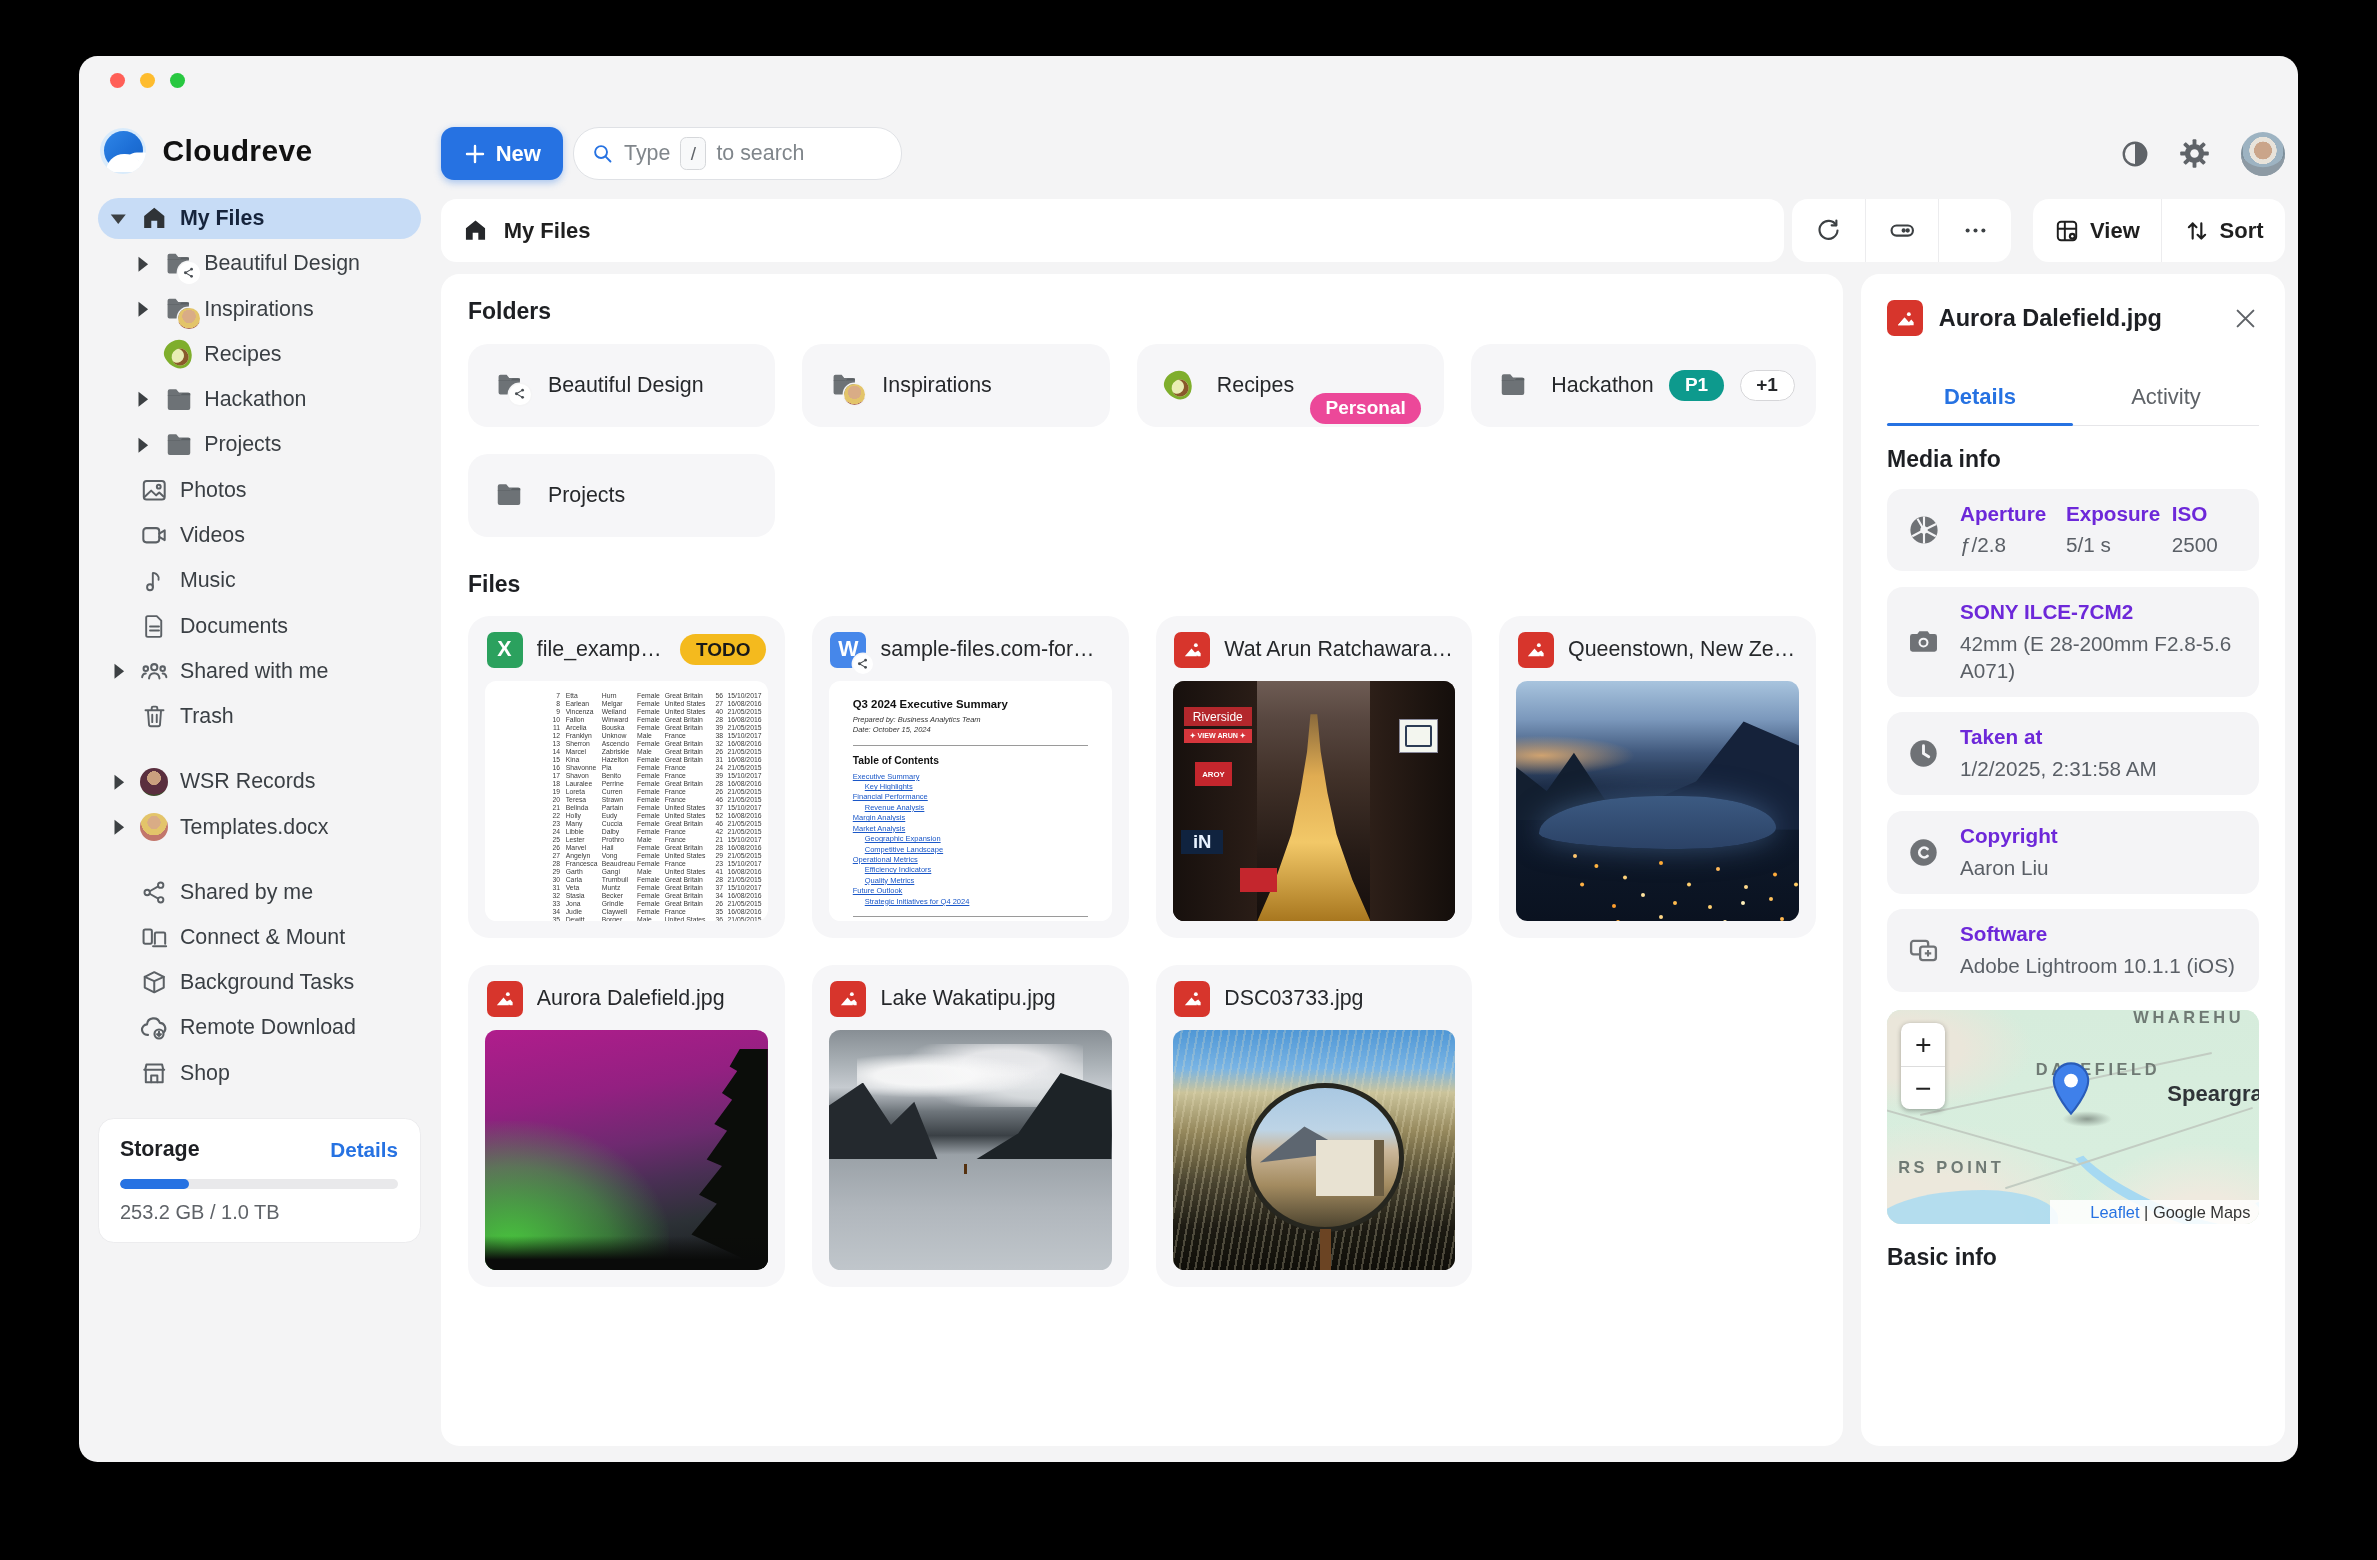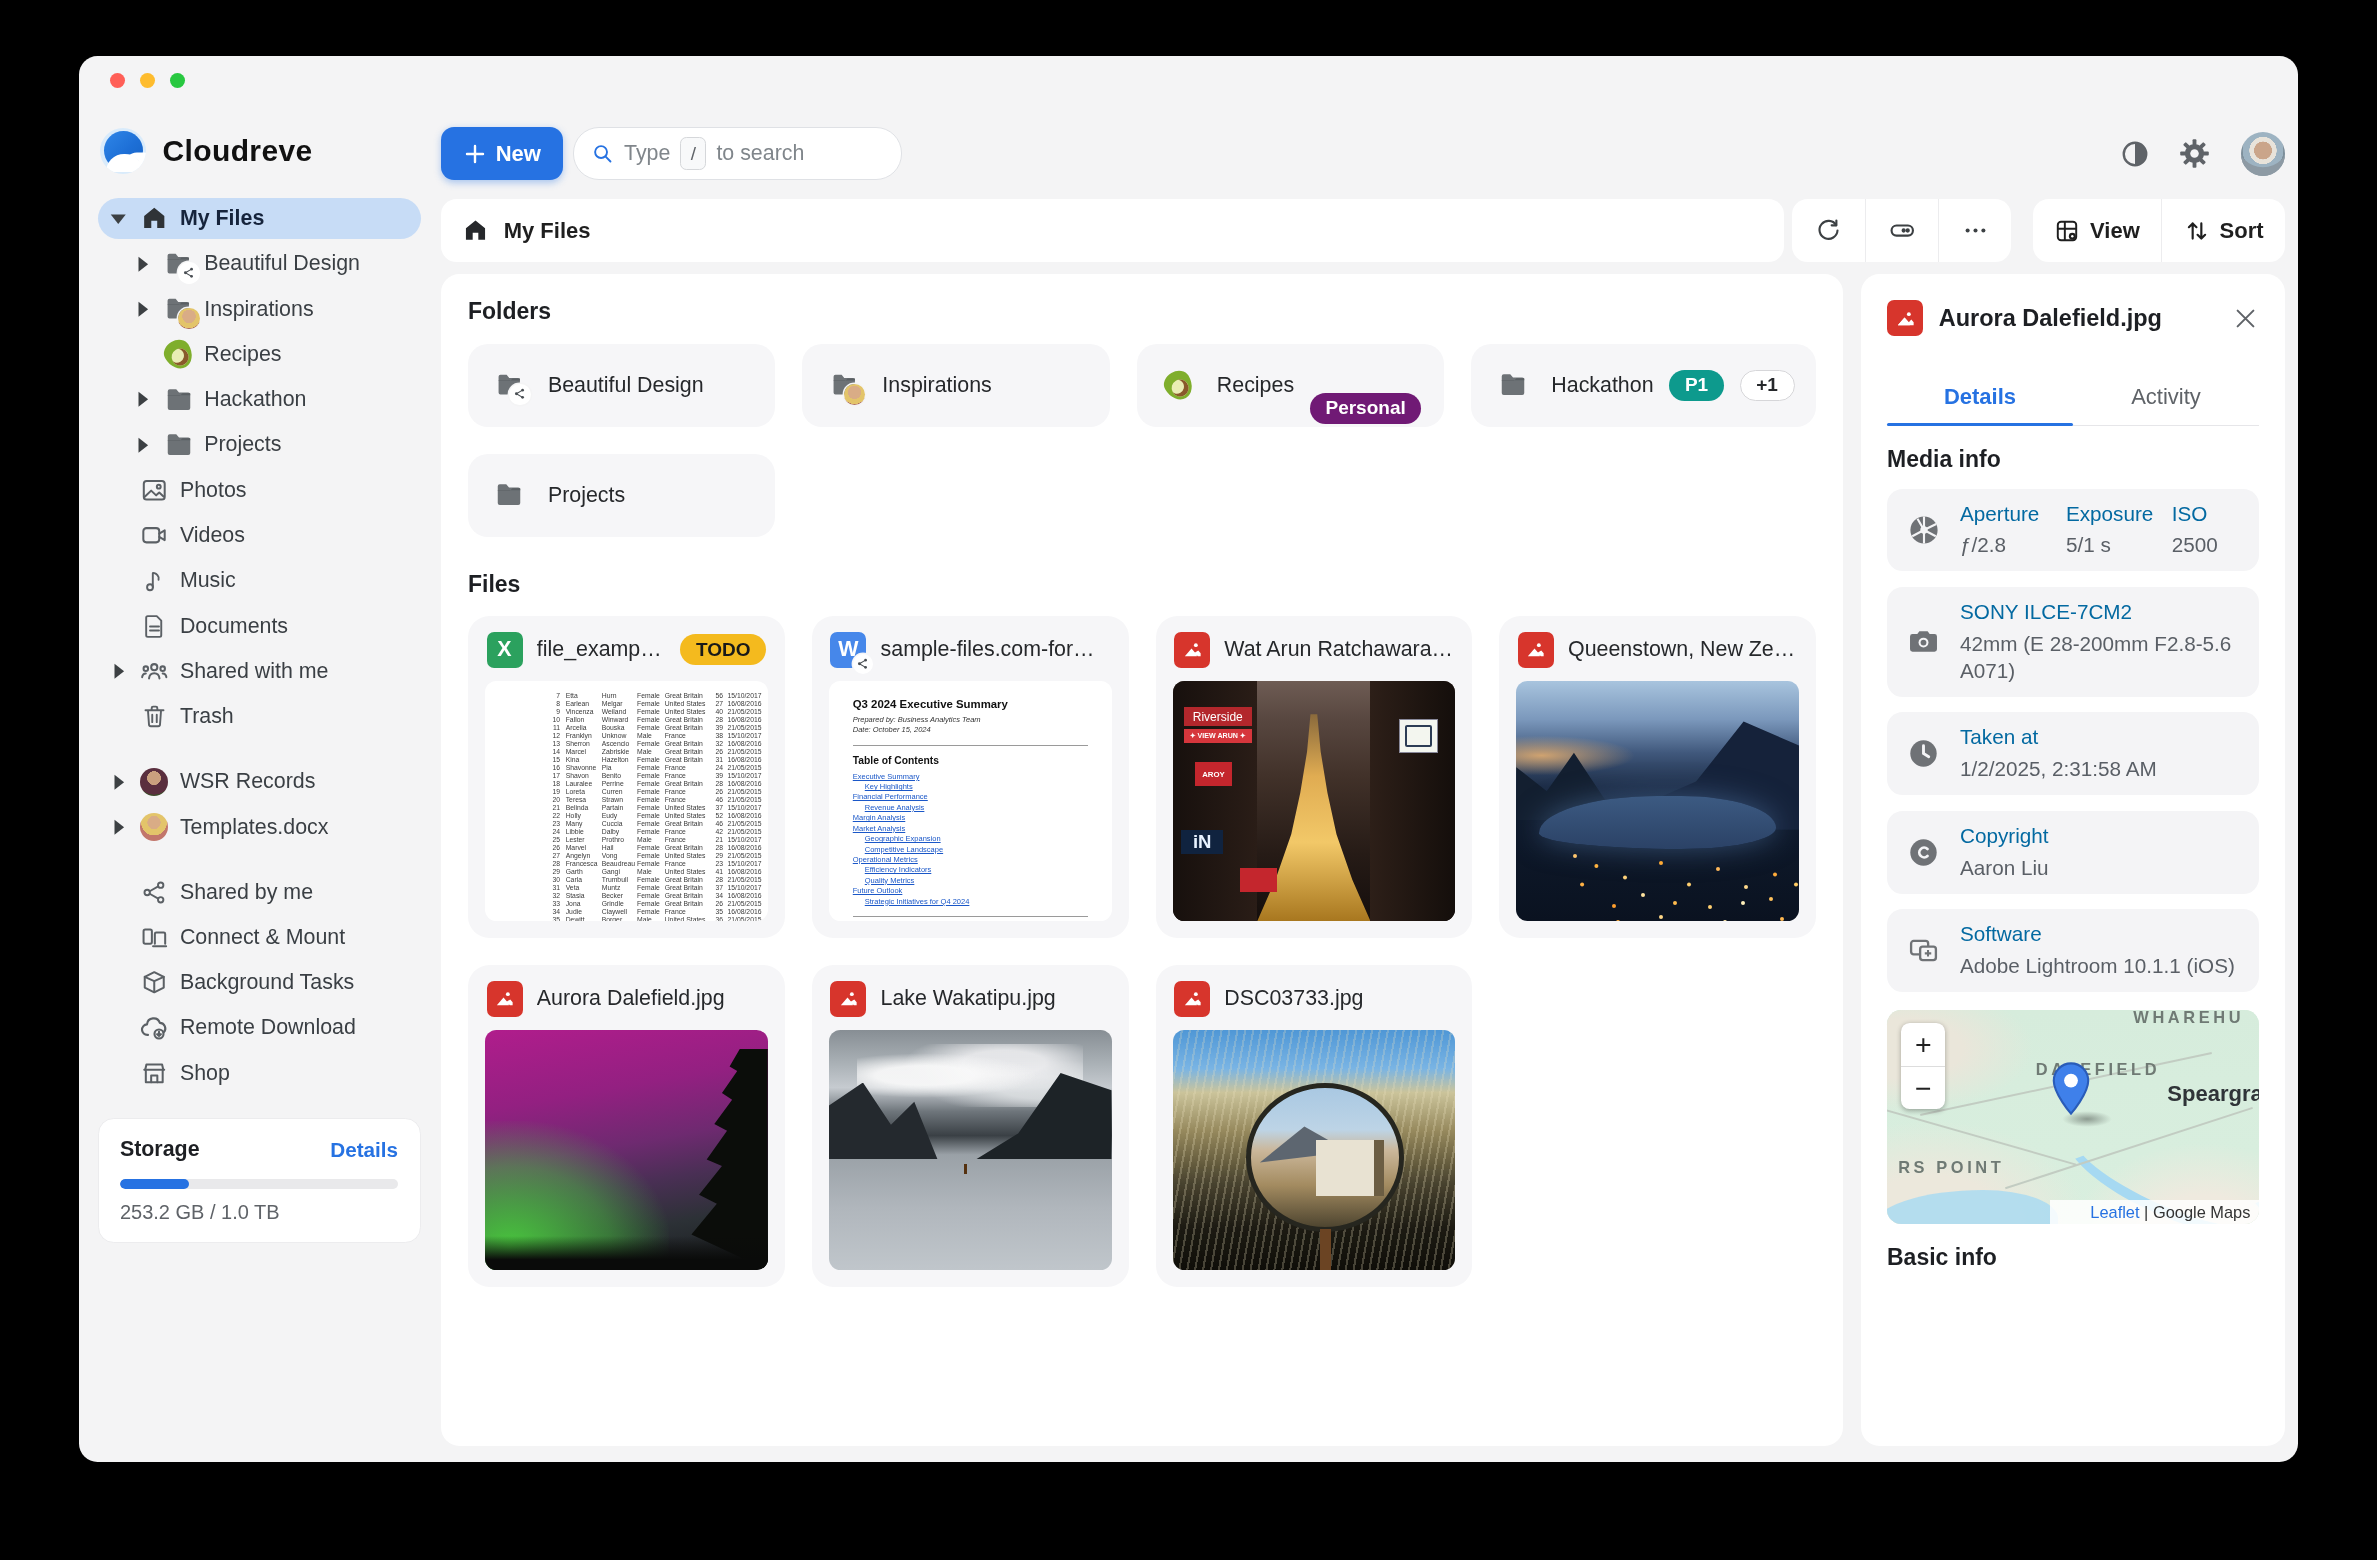--- a/index.html
+++ b/index.html
@@ -81,21 +81,21 @@
   .content-row { margin-top:12px; flex:1; display:flex; gap:18px; min-height:0;}
   .content-card { flex:1; background:#fff; border-radius:18.5px; padding:24px 27px; overflow:hidden;}
   .sec-title { font-size:23px; font-weight:700; color:#1d1f23; margin-bottom:18.5px;}
   .folders-grid { display:grid; grid-template-columns:repeat(4,1fr); gap:27px; margin-bottom:34px;}
   .folder-chip { height:83px; border-radius:20px; background:#f6f6f8; display:flex; align-items:center;
      padding:0 21.4px; cursor:pointer;}
   .folder-chip .f-label { font-size:21.4px; font-weight:500; color:#26282b; margin-left:18.5px; white-space:nowrap;
      overflow:hidden; text-overflow:ellipsis;}
   .badge { height:31px; border-radius:15.7px; padding:0 15.7px; font-size:19px; font-weight:600; display:inline-flex;
      align-items:center; margin-left:15.7px; flex:none;}
-  .badge.purple{background:#701a75;color:#fff;margin-top:46px;} .badge.teal{background:#0d9a8d;color:#fff;}
+  .badge.purple{background:#ec4899;color:#fff;margin-top:46px;} .badge.teal{background:#0d9a8d;color:#fff;}
   .badge.outline{background:#fff;border:1.4px solid #d6d6d9;color:#26282b;}
   .badge.yellow{background:#f4ba1e;color:#191919;}
 
   .files-grid { display:grid; grid-template-columns:repeat(4,1fr); grid-auto-rows:322px; gap:27px;}
   .file-card { background:#f6f6f8; border-radius:21.4px; display:flex; flex-direction:column; cursor:pointer; min-width:0;}
   .fc-head { display:flex; align-items:center; padding:15.7px 18.5px 13px; gap:14.3px; min-width:0;}
   .fc-name { font-size:21.4px; font-weight:500; color:#26282b; white-space:nowrap; overflow:hidden; text-overflow:ellipsis;}
   .fc-head .badge{margin-left:4.3px;}
   .ficon { width:36px; height:36px; border-radius:7.1px; color:#fff; display:grid; place-items:center;
      font-size:21.4px; font-weight:700; flex:none; position:relative;}
@@ -171,21 +171,21 @@
   .p-name { flex:1; font-size:23.5px; font-weight:600; color:#1d1f23; white-space:nowrap; overflow:hidden; text-overflow:ellipsis;}
   .p-tabs { margin-top:31px; height:57px; display:flex; border-bottom:1.4px solid #e6e6e9; position:relative; flex:none;}
   .p-tab { flex:1; display:grid; place-items:center; font-size:22px; font-weight:500; color:#5f6368; cursor:pointer; position:relative;}
   .p-tab.active { color:#2672e2; font-weight:600;}
   .p-tab.active::after{content:"";position:absolute;left:0;right:0;bottom:-1.4px;height:3.6px;background:#2672e2;border-radius:2.1px;}
   .p-sec { font-size:23px; font-weight:700; color:#1d1f23; margin:20px 0 15.7px; flex:none;}
   .info-card { background:#f4f4f6; border-radius:15.7px; padding:13px 18.5px; margin-bottom:15.7px; display:flex;
      align-items:center; gap:18.5px; flex:none;}
   .ic-ico { flex:none; display:grid; place-items:center; width:36px;}
   .ic-cols { display:flex; flex:1; gap:7.1px;}
-  .ic-col .lab { font-size:20.7px; font-weight:400; color:#0369a1; margin-bottom:5.7px;}
+  .ic-col .lab { font-size:20.7px; font-weight:700; color:#6d28d9; margin-bottom:5.7px;}
   .ic-col .val { font-size:20.7px; color:#5a5f66; line-height:27px;}
   .map { margin-top:2.9px; height:214px; border-radius:14.3px; position:relative; overflow:hidden; flex:none; background:#d8eede;}
   .map-bg{position:absolute;inset:0;
      background:radial-gradient(ellipse at 4% 18%,#eae6da 0 12%,transparent 26%),
        radial-gradient(ellipse at 12% 100%,#ece8dc 0 16%,transparent 34%),
        radial-gradient(ellipse at 85% 108%,#efeadf 0 14%,transparent 30%),
        linear-gradient(180deg,#d6ecdc 0%,#d9efdf 100%);}
   .map-river{position:absolute;right:-6%;bottom:4%;width:60%;height:34%;border:10px solid #a6d9f2;border-radius:50%;
      border-top-color:transparent;border-left-color:transparent;transform:rotate(24deg);}
   .map-river2{position:absolute;left:-4%;bottom:-6%;width:50%;height:22%;background:#a6d9f2;border-radius:60% 40% 20% 20%/80% 60% 20% 20%;opacity:.8;}

